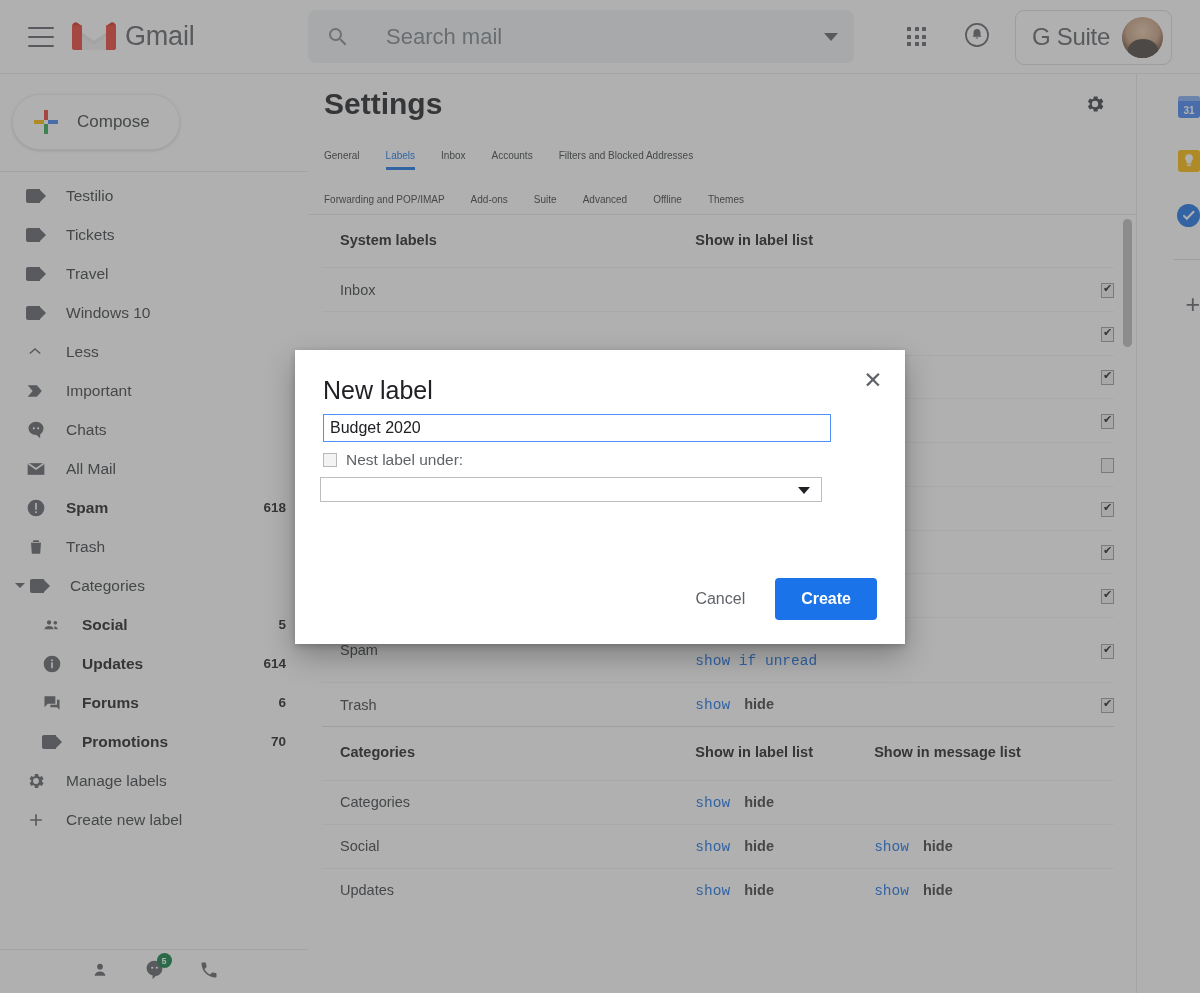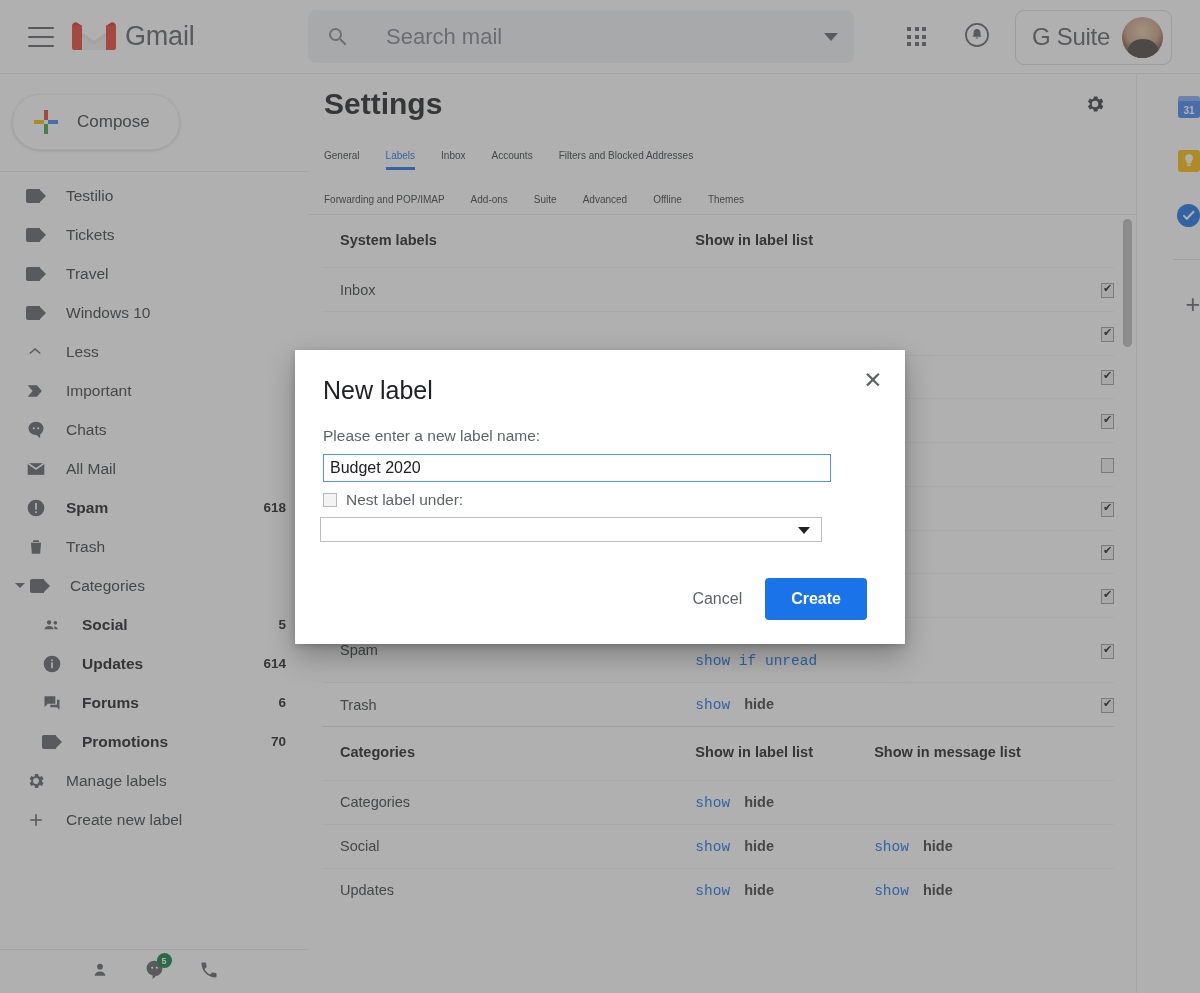--- a/index.html
+++ b/index.html
@@ -240,21 +240,21 @@
   .nest-label { font-size: 15.5px; color: #5f6368; margin-left: 9px; }
   .modal-select {
     margin: 8px 0 0 25px; width: 502px; height: 25px;
     border: 1px solid #bdbdbd; background: #fff; position: relative; cursor: pointer;
   }
   .modal-select .tri {
     position: absolute; right: 11px; top: 9px;
     width: 0;height:0;border-left:6px solid transparent;border-right:6px solid transparent;border-top:7px solid #202124;
   }
   .modal-actions {
-    position: absolute; right: 38px; bottom: 24px; display: flex; align-items: center; gap: 15px;
+    position: absolute; right: 28px; bottom: 24px; display: flex; align-items: center; gap: 22px;
   }
   .btn-cancel {
     font-size: 16px; color: #5f6368; background: transparent; border: none; cursor: pointer;
     padding: 10px 8px; font-family: "Liberation Sans", sans-serif;
   }
   .btn-create {
     font-size: 16px; font-weight: bold; color: #fff; background: #1a73e8; border: none; cursor: pointer;
     padding: 12px 26px; border-radius: 4px; font-family: "Liberation Sans", sans-serif;
   }
 </style>
@@ -661,21 +661,20 @@
     </div>
     <div class="rail-div"></div>
     <div class="rail-plus">+</div>
   </div>
 
   <div id="dim"></div>
 
   <div class="modal">
     <div class="modal-close">✕</div>
     <div class="modal-title">New label</div>
-    <div class="modal-sub">Please enter a new label name:</div>
     <input class="modal-input" value="Budget 2020" style="">
     <div class="nest-row">
       <span class="nest-chk"></span>
       <span class="nest-label">Nest label under:</span>
     </div>
     <div class="modal-select">
       <span class="tri"></span>
     </div>
     <div class="modal-actions">
       <button class="btn-cancel">Cancel</button>

